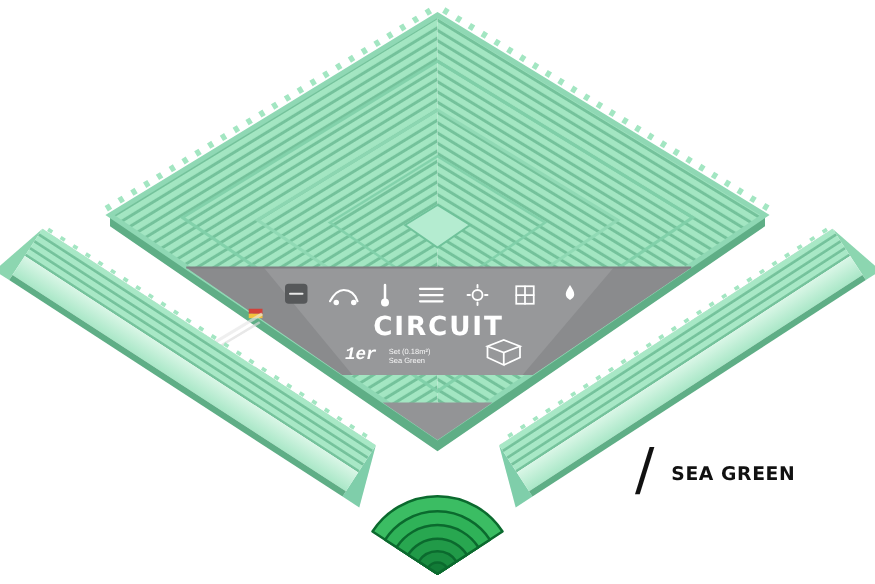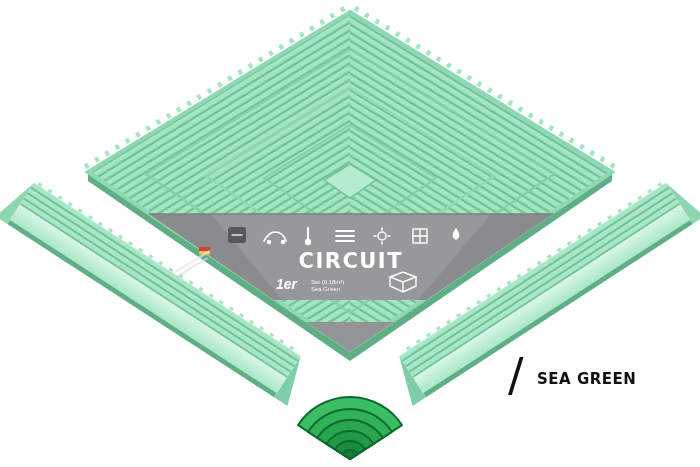--- a/index.html
+++ b/index.html
@@ -2,21 +2,21 @@
 <html><head>
 <meta charset="utf-8">
 <style>
   html,body{margin:0;padding:0;background:#fff;}
   .stage{position:relative;width:700px;height:467px;background:#ffffff;overflow:hidden;
          font-family:"Liberation Sans",sans-serif;}
   .stage svg{position:absolute;left:0;top:0;}
   .txt{position:absolute;color:#ffffff;white-space:nowrap;}
   #brand-text{left:243px;top:249px;width:160px;text-align:right;font-size:21px;font-weight:bold;
               letter-spacing:1.5px;font-family:"DejaVu Sans",sans-serif;}
-  #variant-text{left:276px;top:276px;font-size:14px;font-weight:bold;font-style:italic;}
+  #variant-text{left:276px;top:276px;font-size:14px;font-weight:bold;font-style:italic;font-family:Liberation Mono, monospace;}
   #pack-info-1{left:311px;top:279px;font-size:6px;line-height:6px;opacity:.92;}
   #pack-info-2{left:311px;top:286px;font-size:6px;line-height:6px;opacity:.92;}
   #slash-mark{left:508px;top:348px;font-size:46px;font-weight:400;color:#111;
               font-family:"DejaVu Sans",sans-serif;}
   #color-name-label{left:537px;top:370px;font-size:15px;font-weight:bold;color:#111;
                     letter-spacing:.5px;font-family:"DejaVu Sans",sans-serif;}
 </style>
 </head>
 <body>
 

